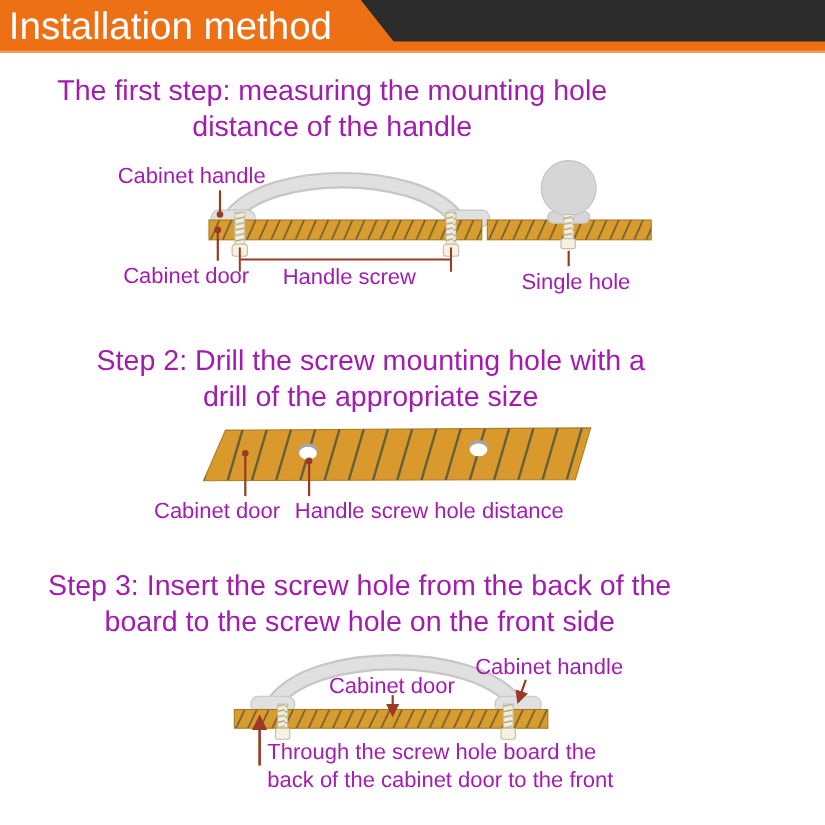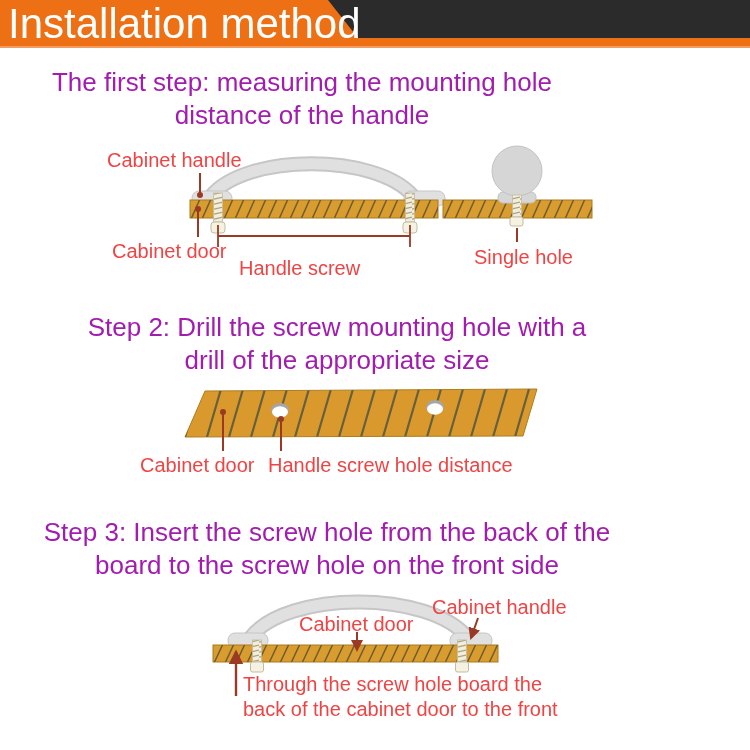--- a/index.html
+++ b/index.html
@@ -6,31 +6,31 @@
   .page{position:relative;width:750px;height:750px;background:#ffffff;overflow:hidden;
         font-family:"Liberation Sans","DejaVu Sans",sans-serif;}
 
   
   .header{position:absolute;left:0;top:0;width:750px;height:48px;background:#ED7014;}
   .header-sheen{position:absolute;left:0;bottom:0;width:750px;height:2px;background:#F5A873;opacity:.8;}
   .header-ribbon{position:absolute;left:328px;top:0;width:422px;height:38px;background:#2B2B2B;
                  -webkit-clip-path:polygon(0 0,100% 0,100% 100%,30px 100%);
                  clip-path:polygon(0 0,100% 0,100% 100%,30px 100%);}
   .header-title{position:absolute;left:8px;top:1px;height:46px;line-height:46px;
-                color:#ffffff;font-size:42px;letter-spacing:0px;white-space:nowrap;}
+                color:#ffffff;font-size:35px;letter-spacing:0px;white-space:nowrap;}
 
   
   .step-heading{position:absolute;text-align:center;color:#a21caf;font-size:26px;line-height:33px;}
   .step-heading div{white-space:nowrap;}
   .h1{left:2px;top:66px;width:600px;}
   .h2{left:0px;top:311px;width:596px;padding-left:39px;}
   .h3{left:27px;top:516px;width:600px;}
 
   
-  .lbl{position:absolute;color:#ef4444;font-size:20px;line-height:25px;white-space:nowrap;}
+  .lbl{position:absolute;color:#a21caf;font-size:20px;line-height:25px;white-space:nowrap;}
 
   .diagram{position:absolute;}
   svg{display:block;overflow:visible;}
 </style>
 </head>
 <body>
 
 <div class="page">
 
   <div class="header">
@@ -106,21 +106,21 @@
         <line x1="130" y1="91" x2="322" y2="91"></line>
       </g>
       <g stroke="#9A3A24" stroke-width="2">
         <line x1="429" y1="83" x2="429" y2="97"></line>
       </g>
     </svg>
   </div>
 
   <div class="lbl" style="left:107px;top:148px;">Cabinet handle</div>
   <div class="lbl" style="left:112px;top:239px;">Cabinet door</div>
-  <div class="lbl" style="left:239px;top:240px;margin-top:16px;">
+  <div class="lbl" style="left:257px;top:240px;">
     <div>Handle screw</div>
   </div>
   <div class="lbl" style="left:474px;top:245px;">Single hole</div>
 
   <div class="step-heading h2">
     <div>Step 2: Drill the screw mounting hole with a</div>
     <div>drill of the appropriate size</div>
   </div>
 
   <div class="diagram" style="left:128px;top:380px;">

